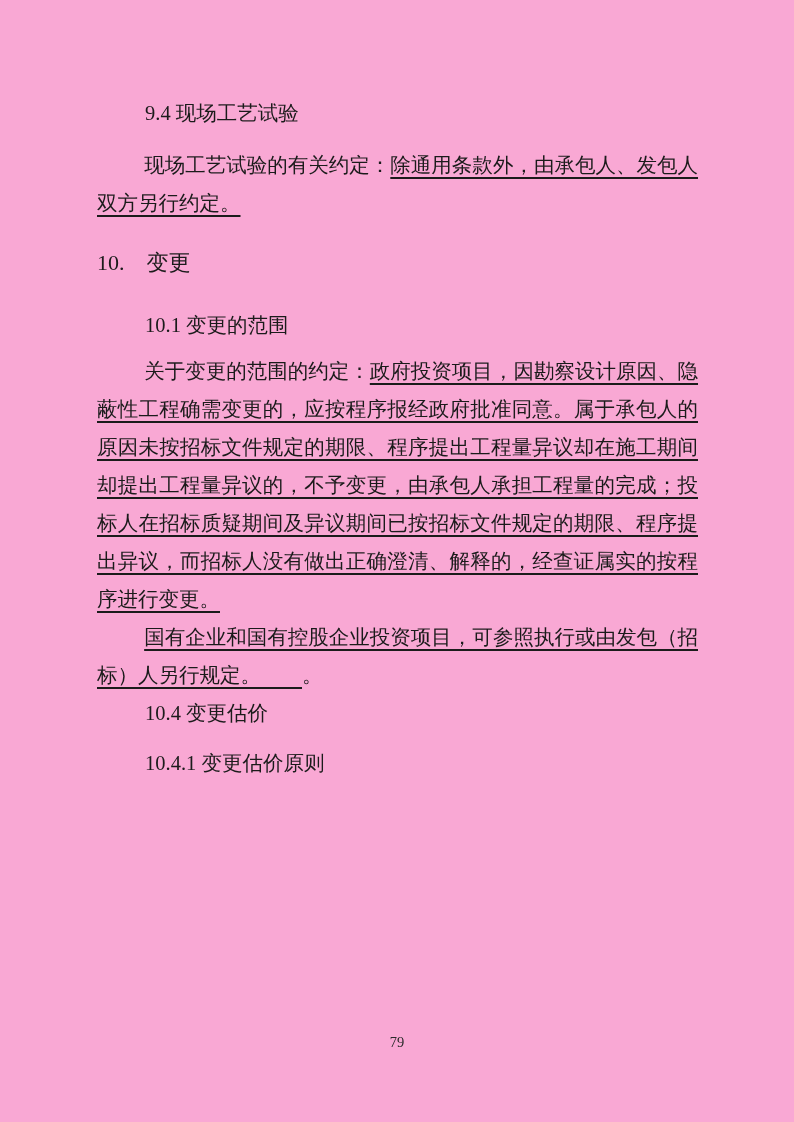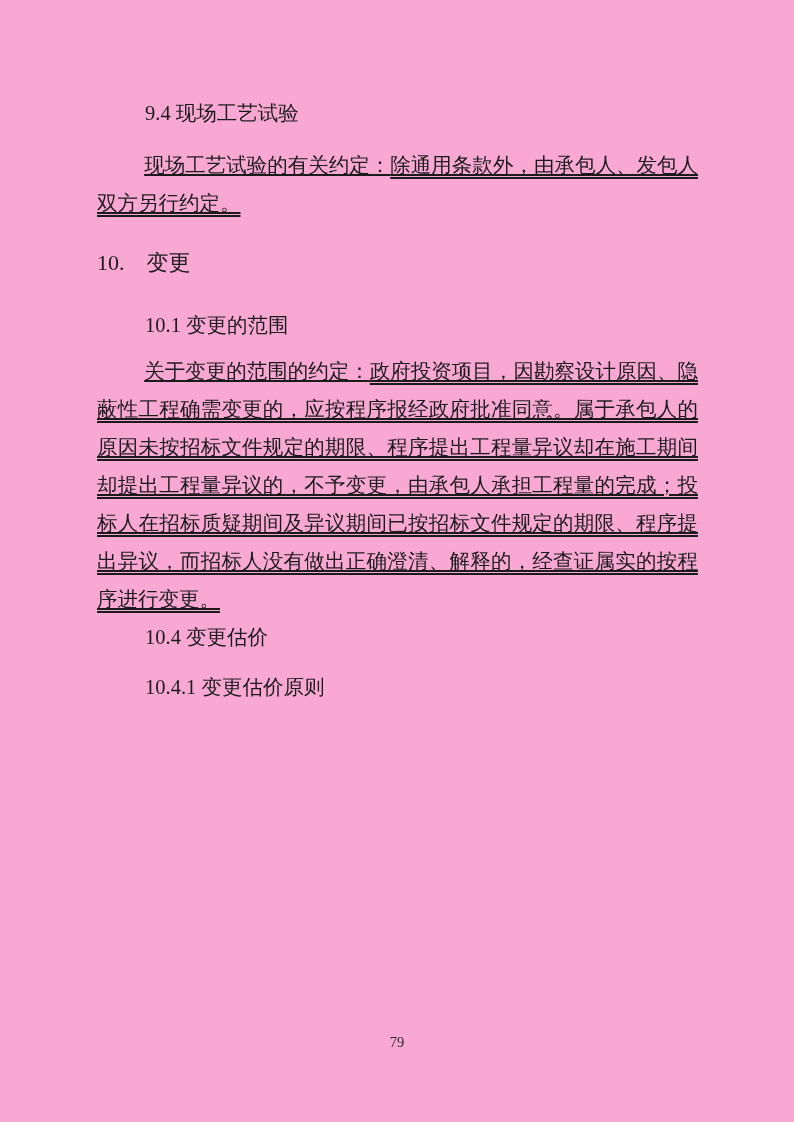--- a/index.html
+++ b/index.html
@@ -35,21 +35,20 @@
     text-align: left;
   }
   .h-indent { margin-left: 48px; }
   .h10 { margin-top: 22px; font-size: 22px; }
   .h101 { margin-top: 24px; }
   .h104 { }
   .h1041 { margin-top: 12px; }
   .para {
     margin: 0;
     text-indent: 2.3em;
-    text-decoration: underline;
   }
   .p94  { margin-top: 14px; }
   .p101a { margin-top: 8px; }
   .p101b { margin-top: 0; }
   .p104 { margin-top: 5px; }
   .u {
     text-decoration: underline;
     text-decoration-thickness: 1.5px;
     text-underline-offset: 5px;
     text-decoration-color: #1b1b1b;
@@ -78,20 +77,23 @@
     </p>
 
     <div class="h h10">10.　变更</div>
 
     <div class="h h-indent h101">10.1 变更的范围</div>
 
     <p class="para p101a">
       <span>关于变更的范围的约定：</span><span class="u">政府投资项目，因勘察设计原因、隐蔽性工程确需变更的，应按程序报经政府批准同意。属于承包人的原因未按招标文件规定的期限、程序提出工程量异议却在施工期间却提出工程量异议的，不予变更，由承包人承担工程量的完成；投标人在招标质疑期间及异议期间已按招标文件规定的期限、程序提出异议，而招标人没有做出正确澄清、解释的，经查证属实的按程序进行变更。</span>
     </p>
 
+    <p class="para p101b">
+      <span class="u">国有企业和国有控股企业投资项目，可参照执行或由发包（招标）人另行规定。　　</span><span>。</span>
+    </p>
 
     <div class="h h-indent h104">10.4 变更估价</div>
 
     <div class="h h-indent h1041">10.4.1 变更估价原则</div>
 
 
   </div>
 
   <div class="page-number">79</div>
 </div>

